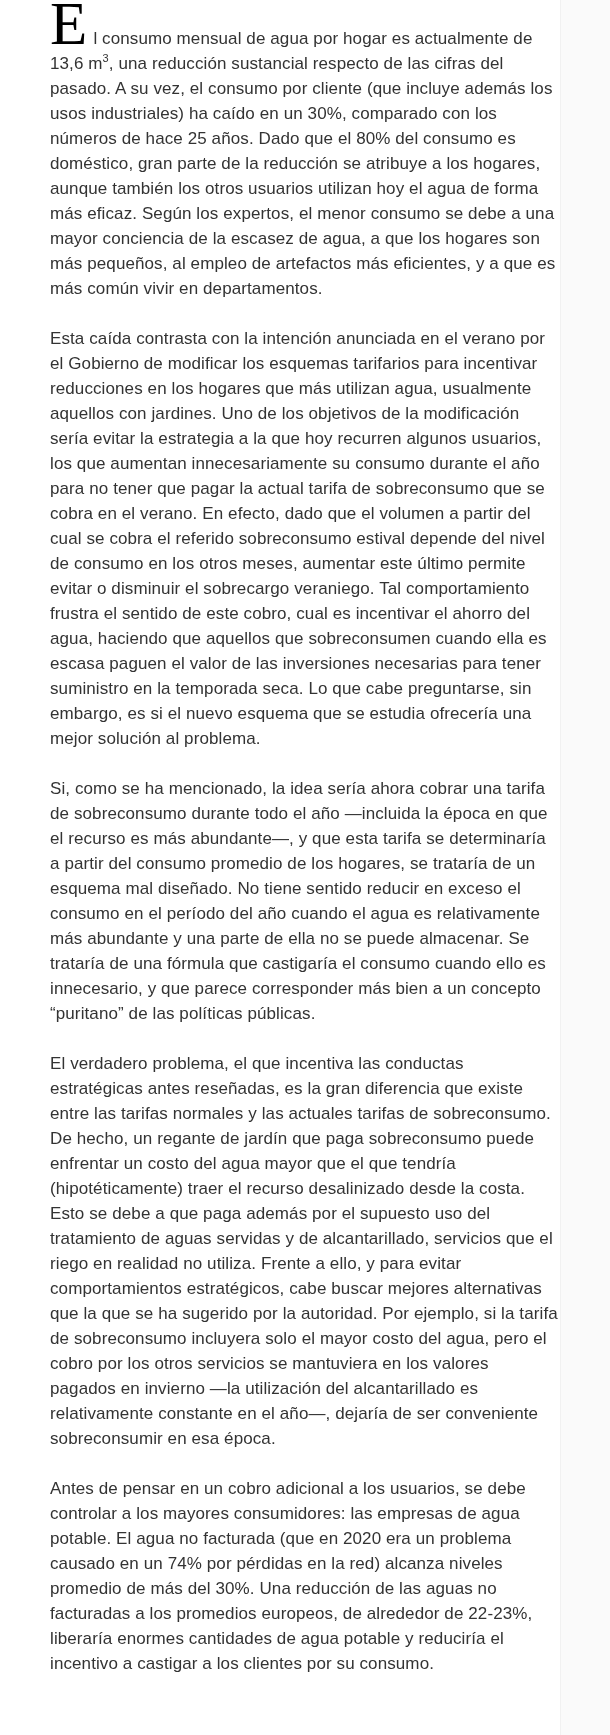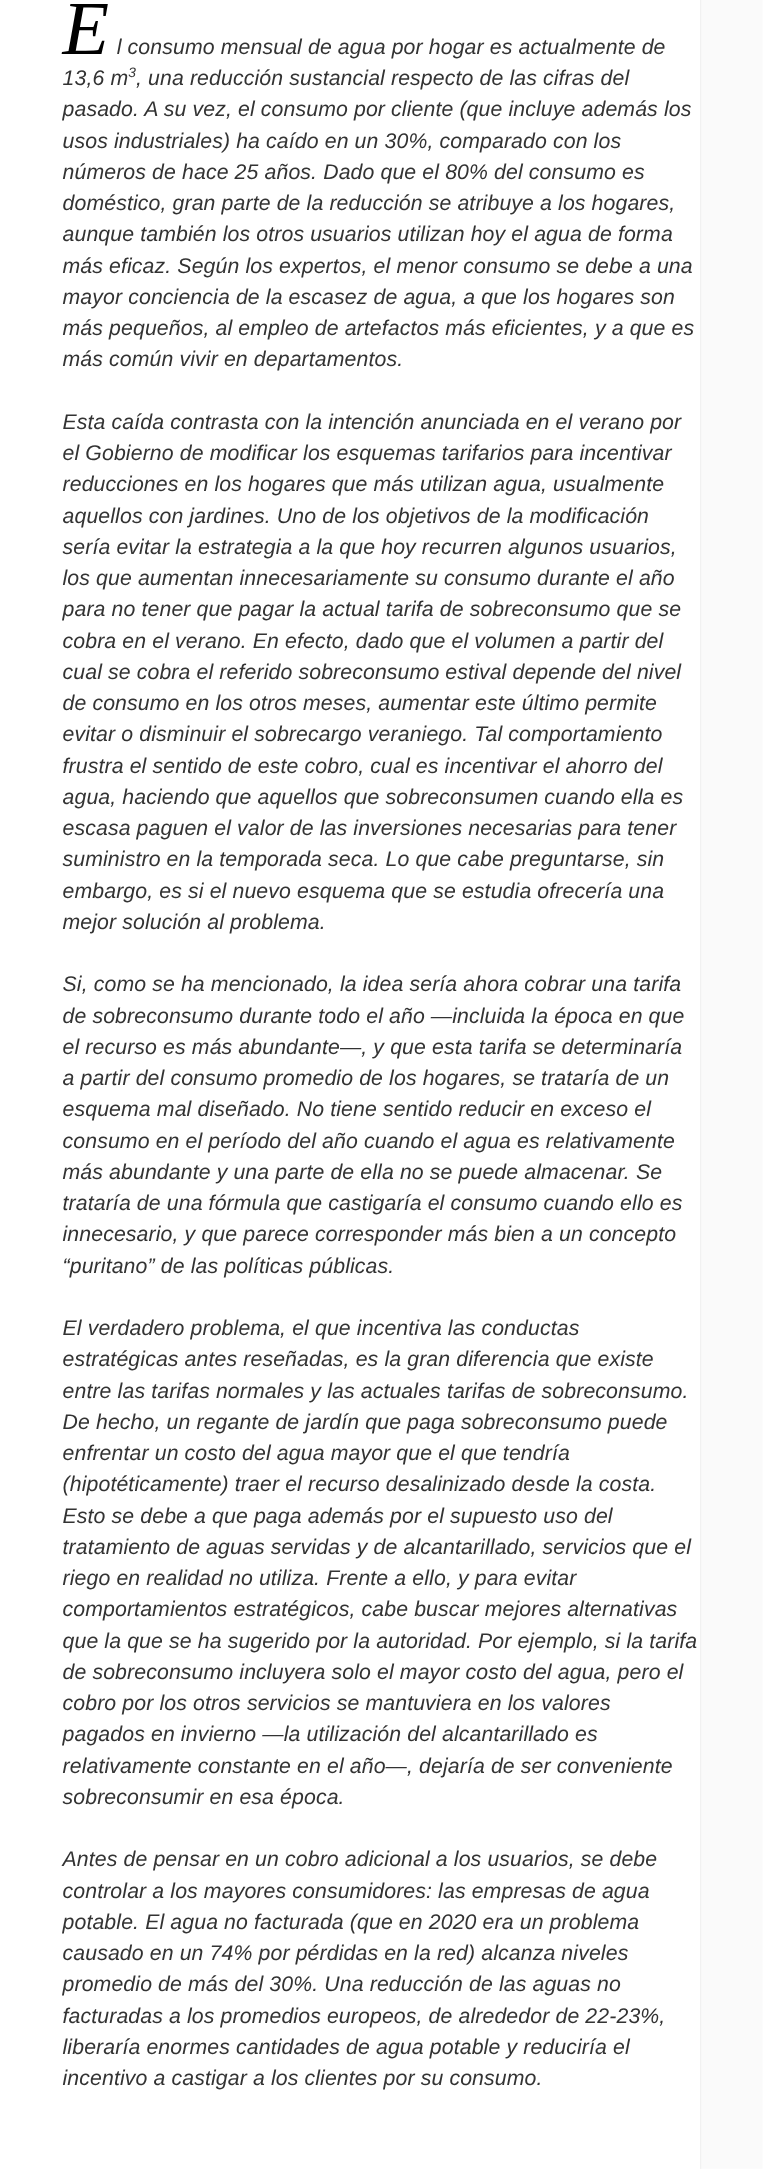--- a/index.html
+++ b/index.html
@@ -31,21 +31,20 @@
     top: 2px;
     width: 509px;
     font-size: 17px;
     line-height: 25px;
     text-align: left;
     letter-spacing: 0.1px;
   }
   .article p {
     margin: 0 0 25px 0;
     padding: 0;
-    font-style: italic;
   }
   .drop-cap {
     font-family: "Liberation Serif", serif;
     font-size: 61px;
     line-height: 44px;
     color: #000000;
     margin-right: 6px;
     vertical-align: baseline;
   }
   sup.unit-sup {

